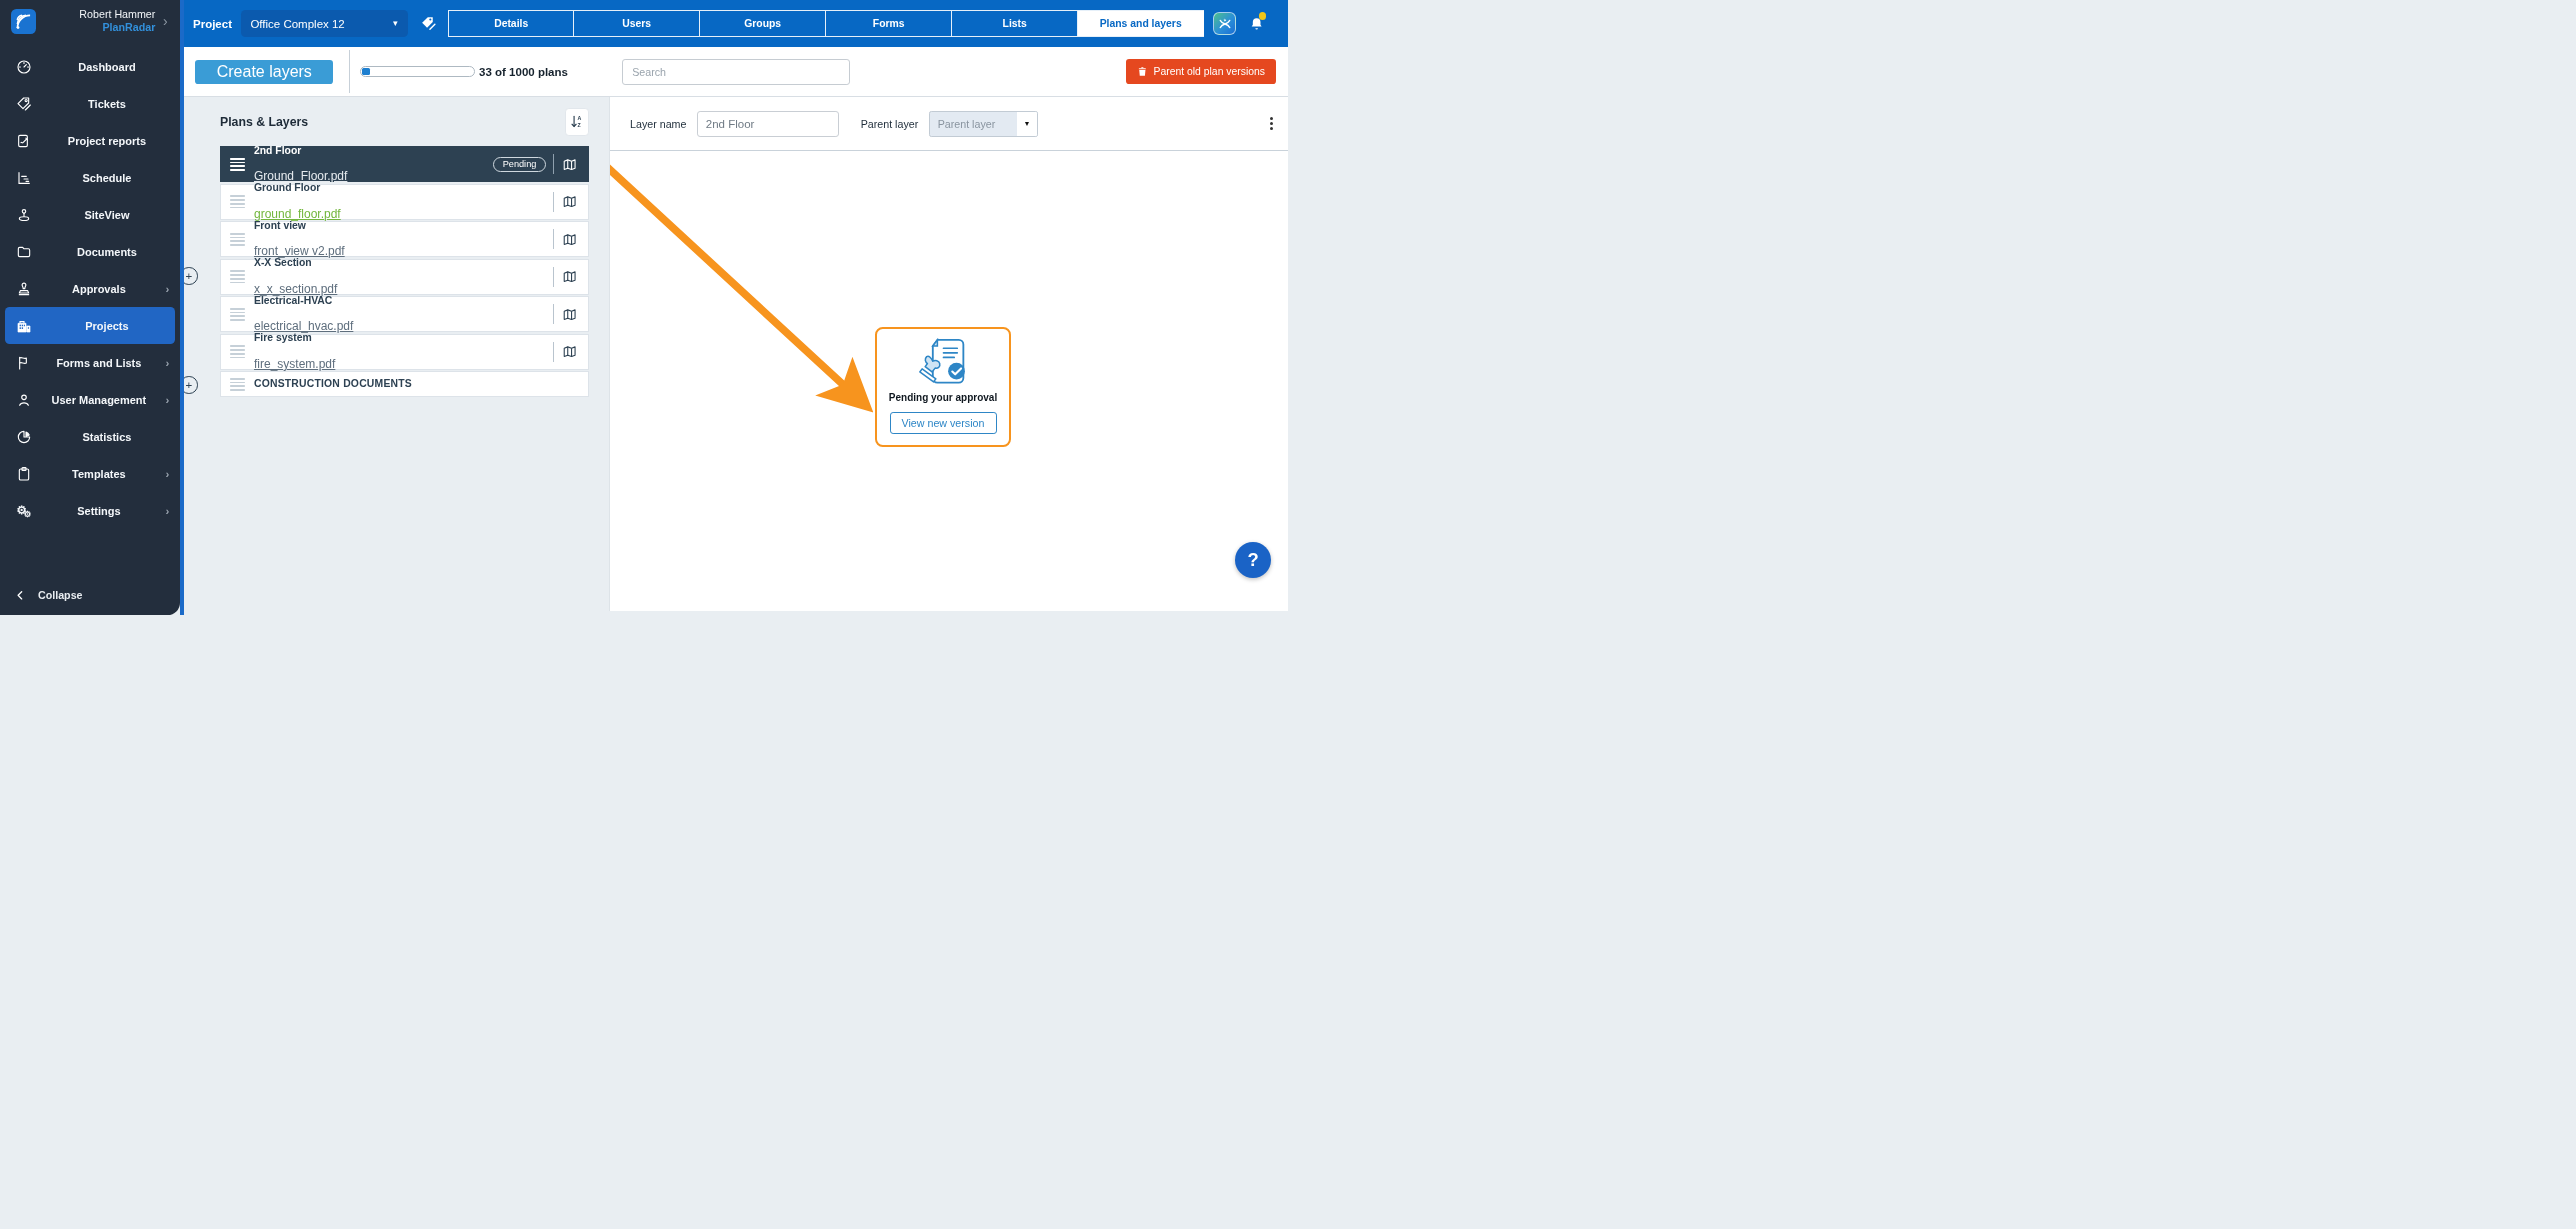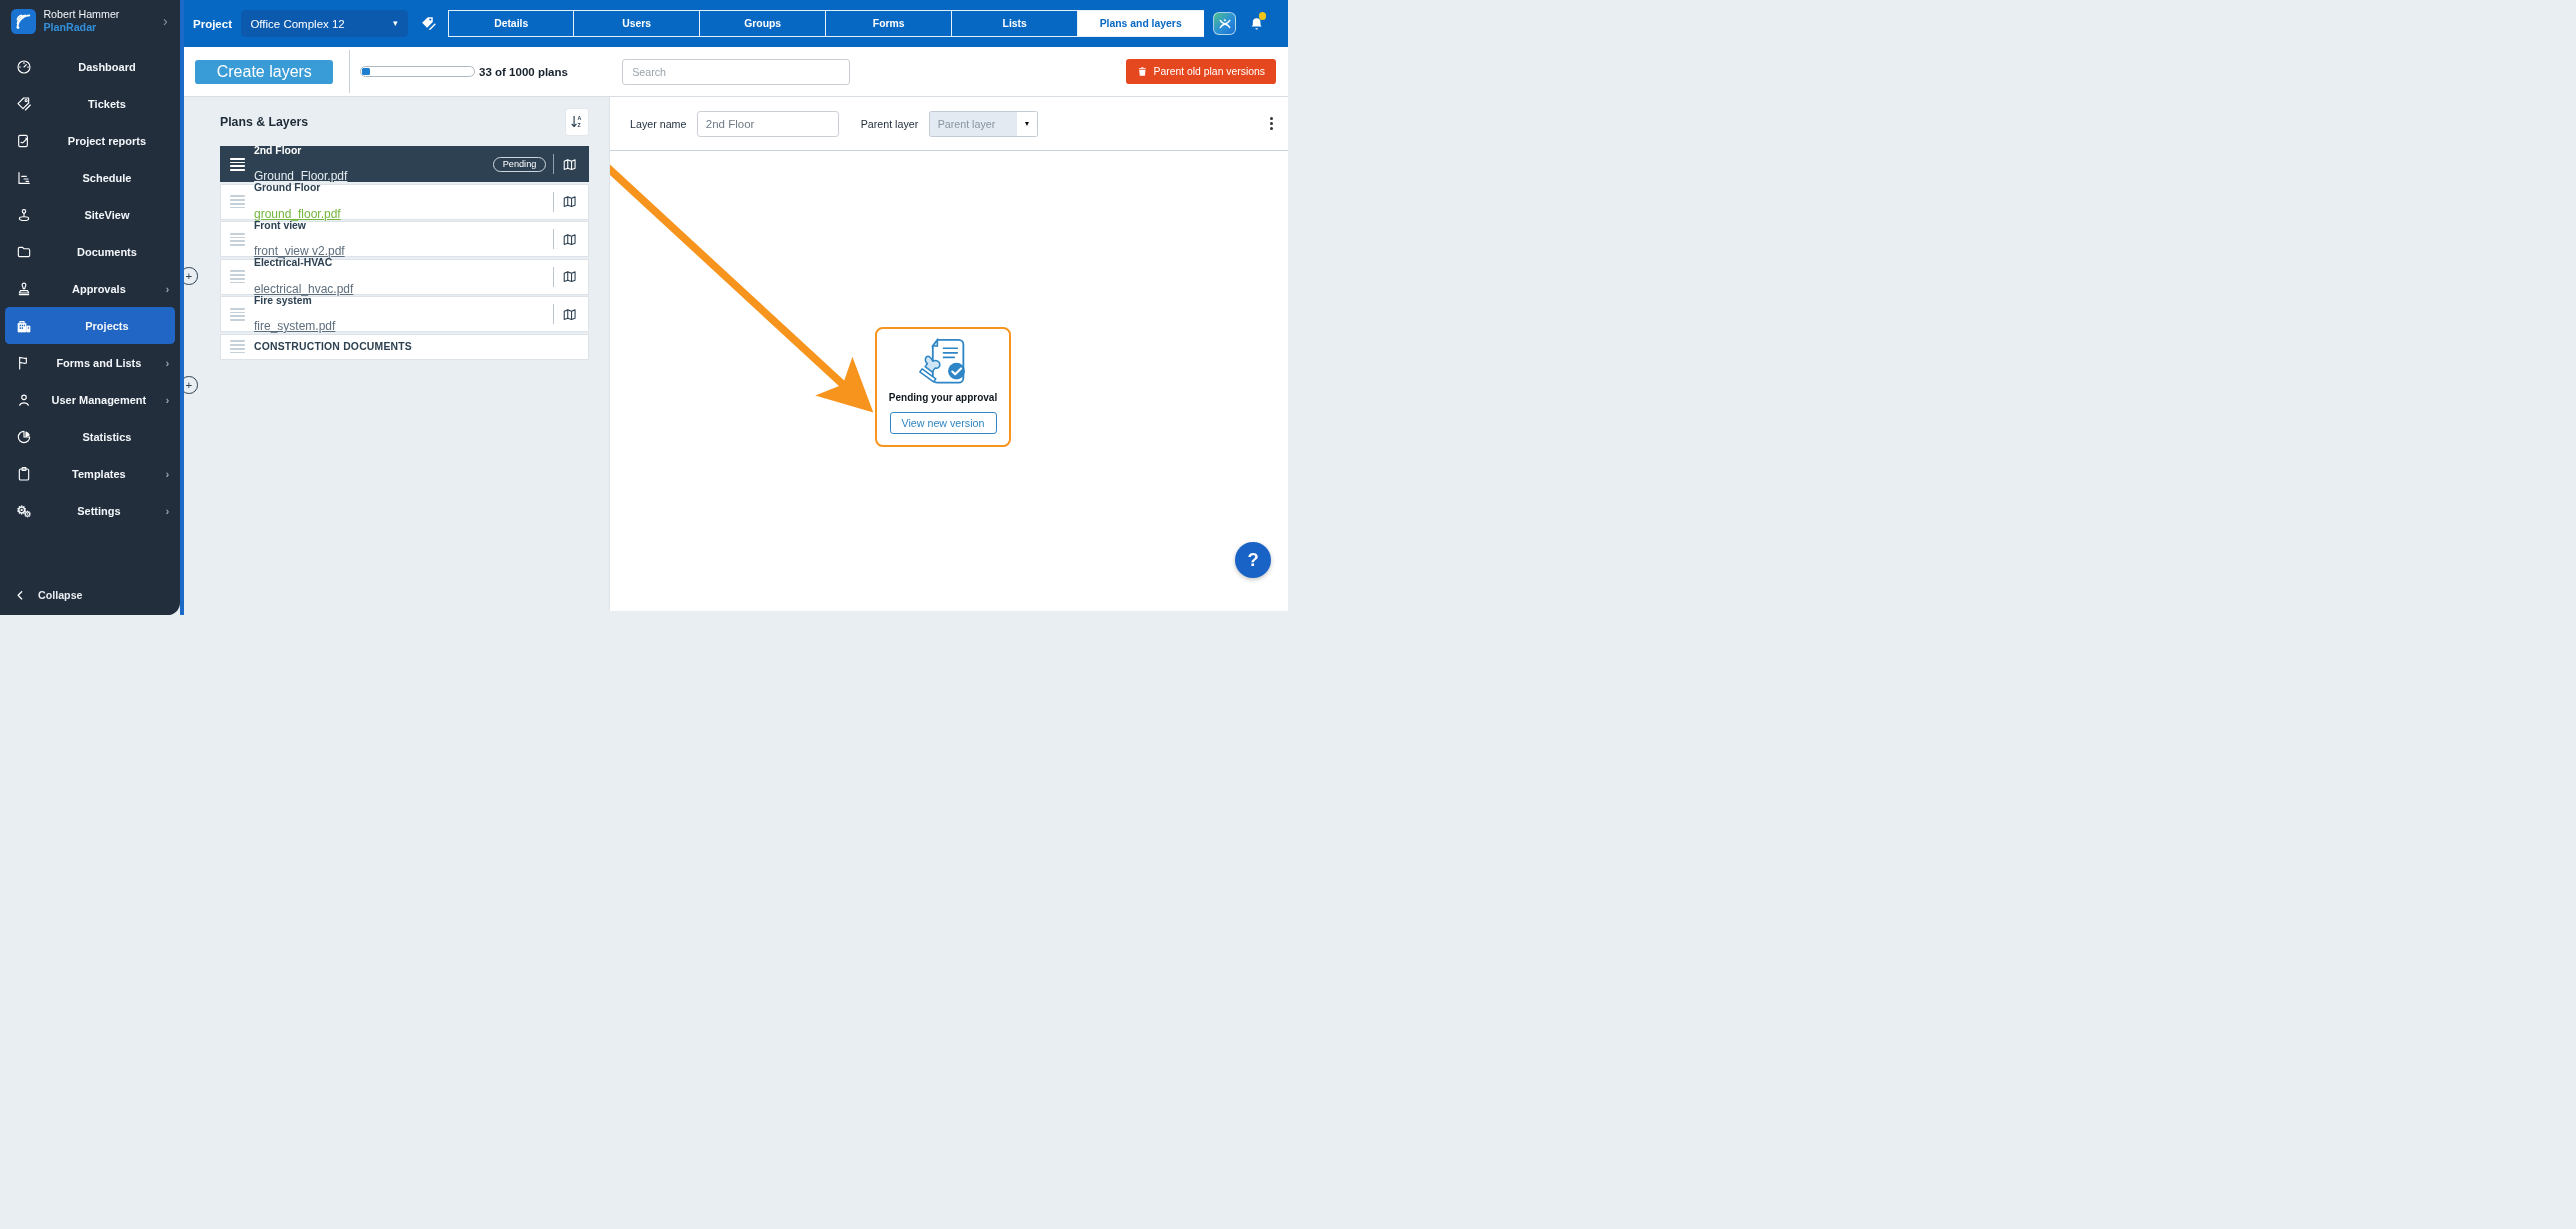--- a/index.html
+++ b/index.html
@@ -5,21 +5,21 @@
   * { margin:0; padding:0; box-sizing:border-box; }
   html,body { width:1288px; height:615px; }
   body { font-family:"Liberation Sans", sans-serif; background:#E9EEF2; overflow:hidden; position:relative; }
   .app { position:absolute; inset:0; display:flex; }
 
   
   .sidebar { width:180px; background:#232E3D; color:#fff; display:flex; flex-direction:column; border-bottom-right-radius:12.3px; position:relative; z-index:3; }
   .accent { position:absolute; left:180px; top:0; bottom:0; width:3.8px; background:#1B6AC8; z-index:2; }
   .user { display:flex; align-items:center; gap:7.7px; padding:7.7px 9.2px 6.1px 10.7px; }
   .logo { width:25px; height:25px; border-radius:5.4px; background:#1A73D1; flex:0 0 auto; display:flex; align-items:center; justify-content:center; }
-  .uinfo { flex:1; line-height:1.25; }
+  .uinfo { flex:1; line-height:1.25;text-align:right; }
   .uname { font-size:10.7px; color:#F2F5F8; }
   .ubrand { font-size:10.7px; font-weight:bold; color:#3290DB; }
   .uchev { color:#8C97A3; font-size:14px; padding-right:3.1px; }
   .nav { flex:1; padding-top:7.7px; }
   .nav-item { position:relative; height:37px; display:flex; align-items:center; gap:12.3px; padding:0 10.7px 0 15.3px; cursor:pointer; font-size:11px; font-weight:600; color:#F4F7FA;text-align:center; }
   .nav-item .nicon { width:17px; height:17px; flex:0 0 auto; display:flex; align-items:center; justify-content:center; }
   .nav-item .nlabel { flex:1; }
   .nav-item .nchev { color:#97A1AC; font-size:11.5px; font-weight:bold; }
   .nav-item.selected { background:#2166C4; border-radius:4.6px; margin:0 4.6px; padding:0 6.1px 0 10.7px; }
   .collapse { height:40px; display:flex; align-items:center; gap:12px; padding:0 15.3px; font-size:10.7px; font-weight:600; color:#E8ECF0; cursor:pointer; }
@@ -420,20 +420,39 @@
             </span>
             <span class="vdiv"></span>
             <span class="map-btn">
                 <svg width="15.3" height="15.3" viewBox="0 0 24 24" fill="none" stroke="currentColor" stroke-width="1.7" stroke-linejoin="round">
                   <path d="M3.5 6.5 L9 4.5 L15 6.5 L20.5 4.5 V17.5 L15 19.5 L9 17.5 L3.5 19.5 Z"></path>
                   <path d="M9 4.5 V17.5 M15 6.5 V19.5"></path>
                 </svg>
               </span>
           </div>
 
+          <div class="plan-row">
+            <span class="drag">
+                <i></i>
+                <i></i>
+                <i></i>
+                <i></i>
+              </span>
+            <span class="ptexts">
+              <div class="ptitle">X-X Section</div>
+              <div class="psub">x_x_section.pdf</div>
+            </span>
+            <span class="vdiv"></span>
+            <span class="map-btn">
+                <svg width="15.3" height="15.3" viewBox="0 0 24 24" fill="none" stroke="currentColor" stroke-width="1.7" stroke-linejoin="round">
+                  <path d="M3.5 6.5 L9 4.5 L15 6.5 L20.5 4.5 V17.5 L15 19.5 L9 17.5 L3.5 19.5 Z"></path>
+                  <path d="M9 4.5 V17.5 M15 6.5 V19.5"></path>
+                </svg>
+              </span>
+          </div>
 
           <div class="plan-row">
             <span class="drag">
                 <i></i>
                 <i></i>
                 <i></i>
                 <i></i>
               </span>
             <span class="ptexts">
               <div class="ptitle">Electrical-HVAC</div>

